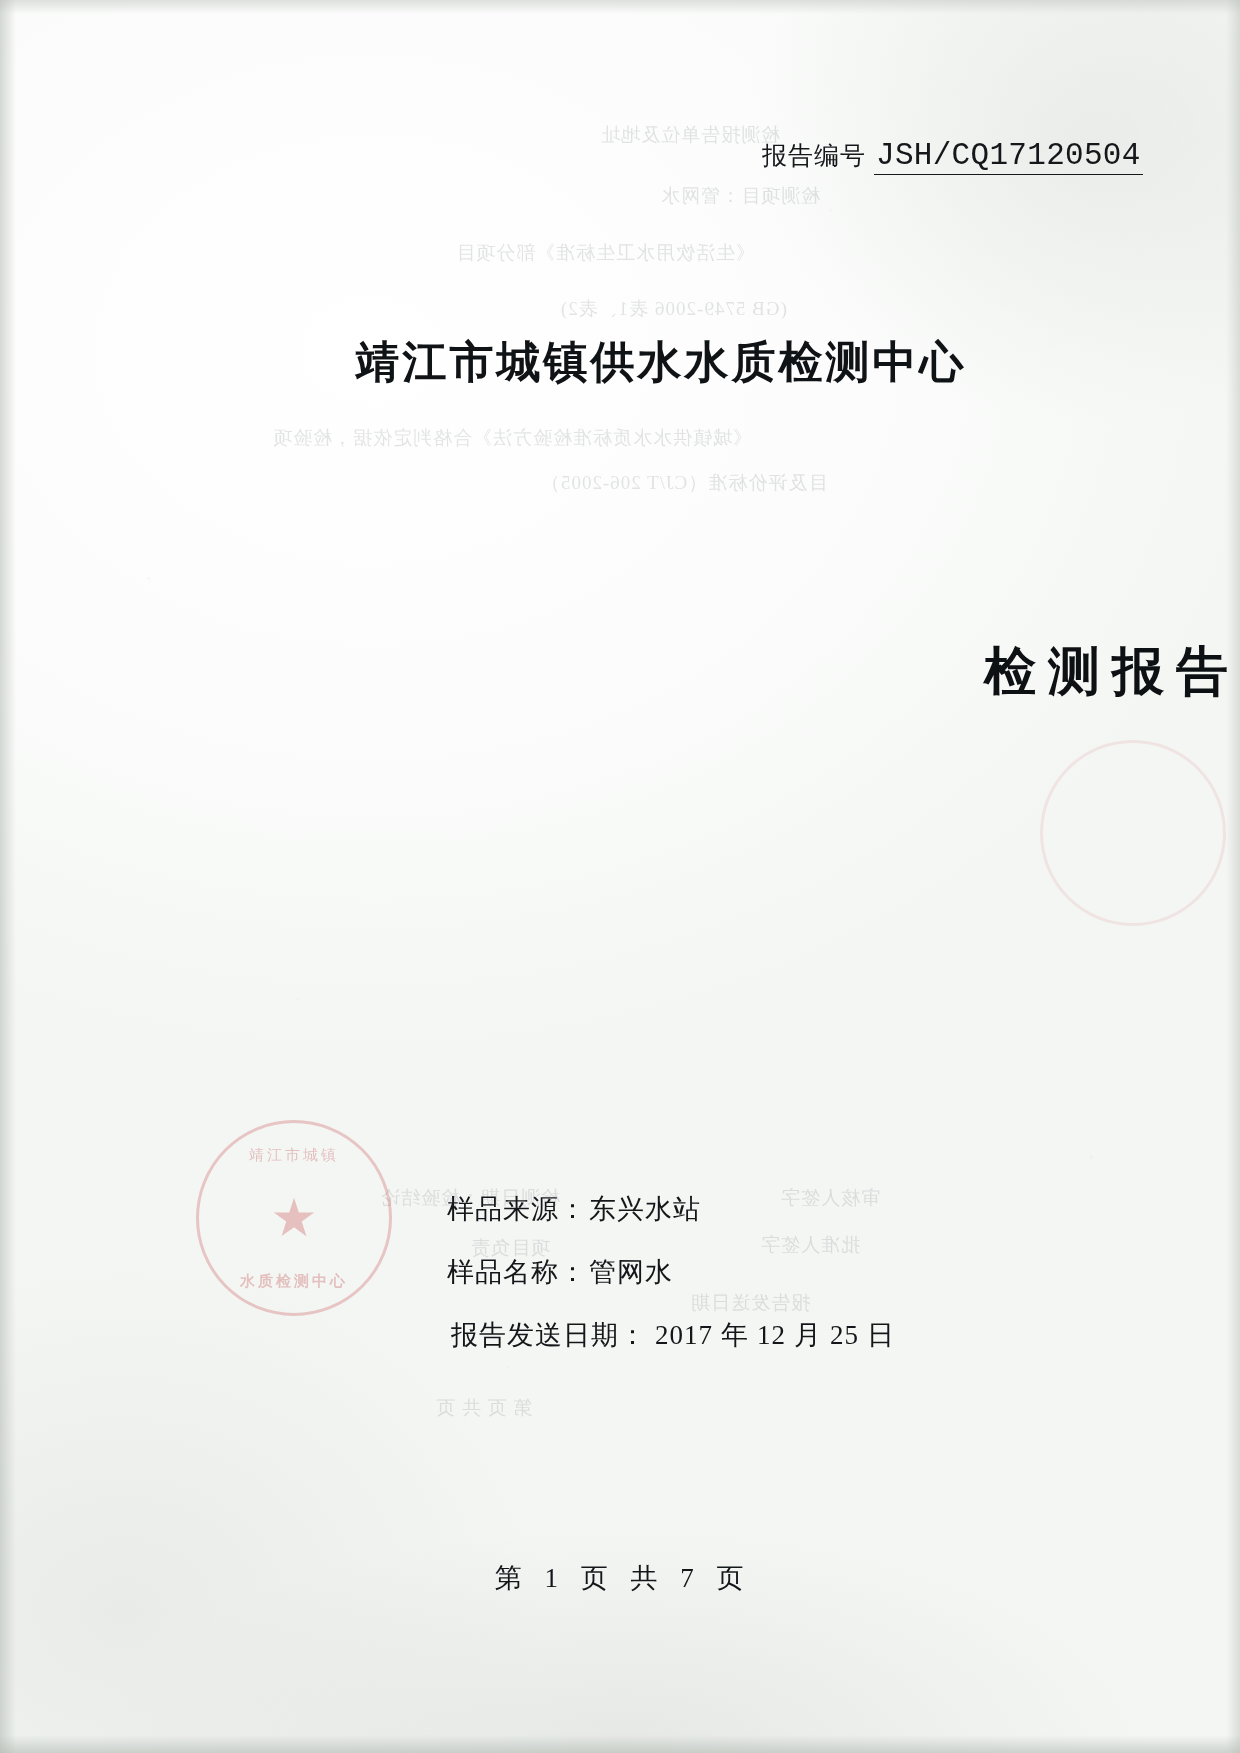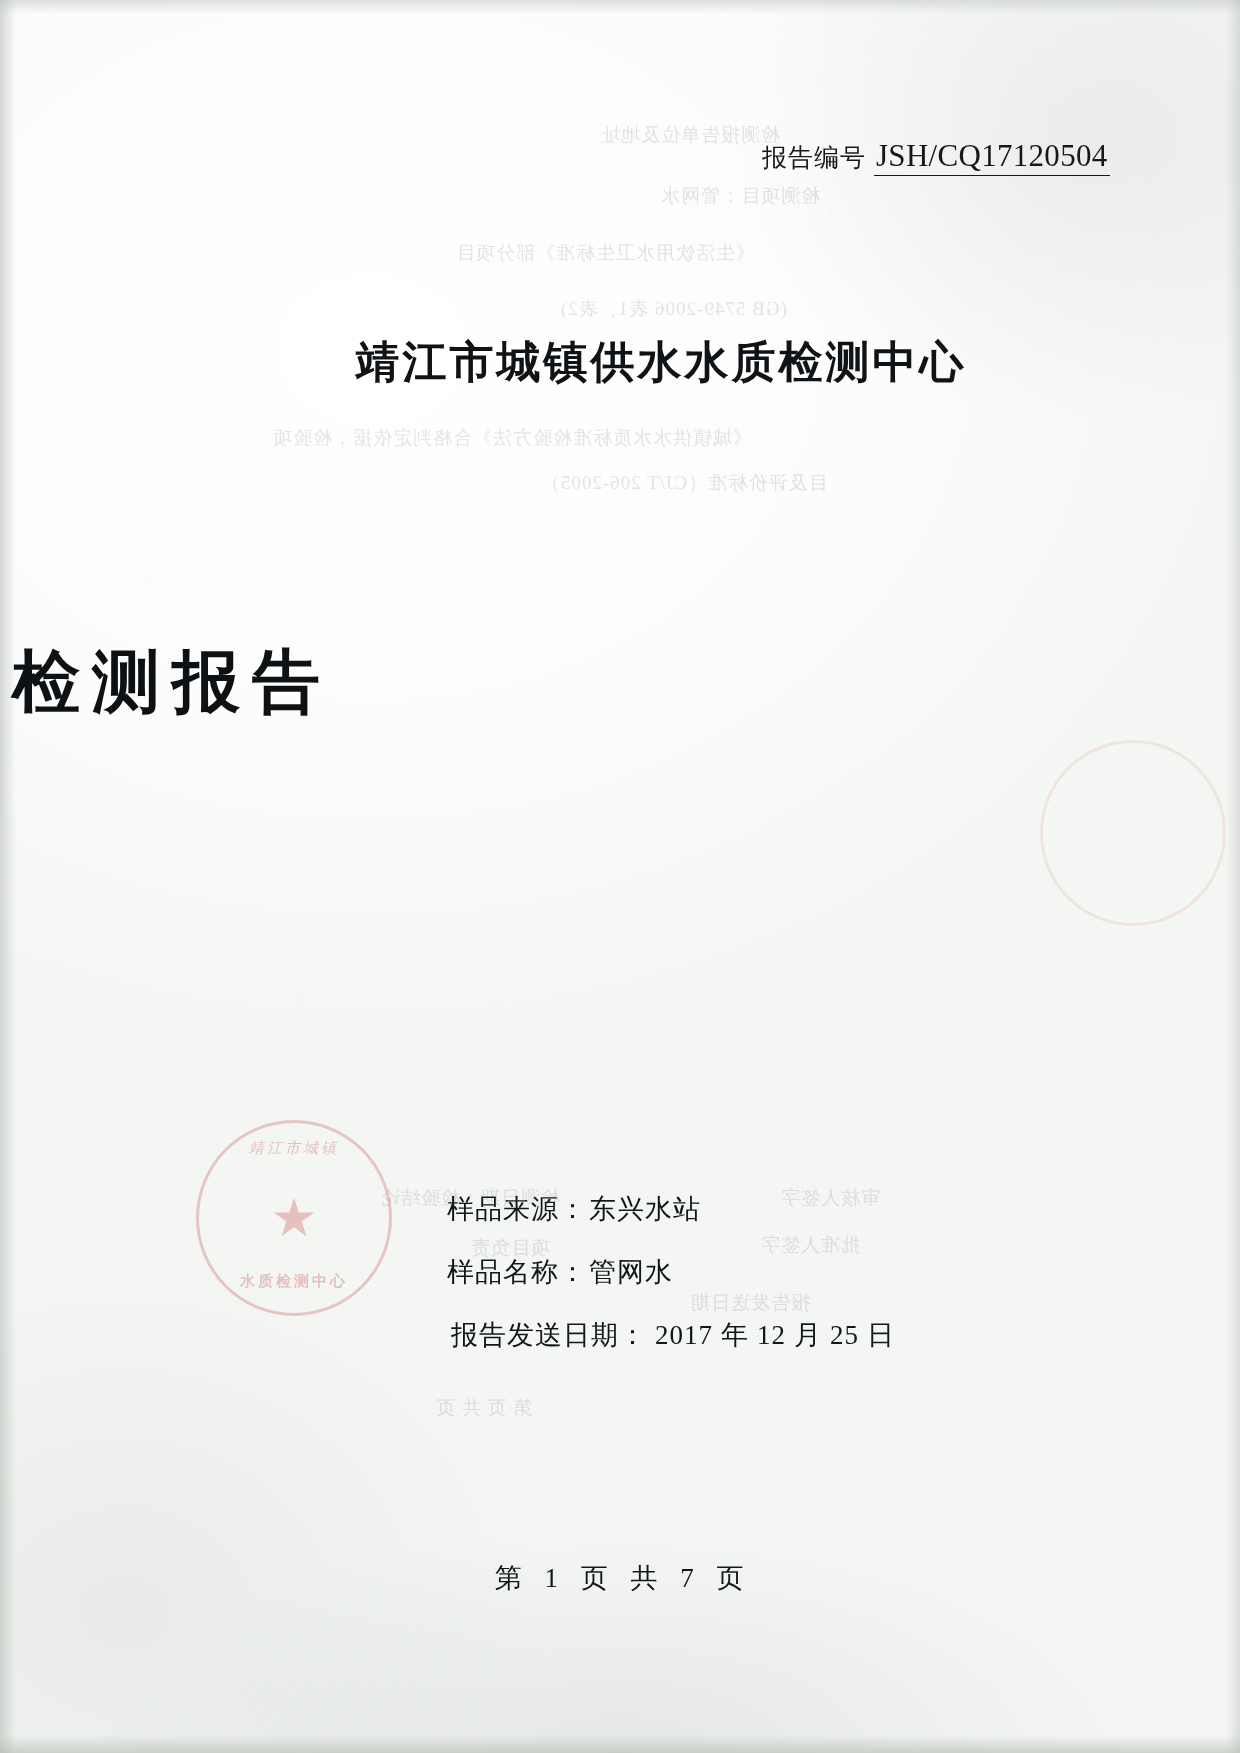--- a/index.html
+++ b/index.html
@@ -80,21 +80,21 @@
   
   .report-no {
     position: absolute;
     top: 138px;
     left: 762px;
     display: flex;
     align-items: baseline;
     gap: 8px;
     font-size: 25px;
     color: #15171a;
-    font-family: Liberation Serif, serif;
+    font-family: Liberation Mono, monospace;
   }
   .report-no .label { letter-spacing: 1px; }
   .report-no .value {
     border-bottom: 1.6px solid #16181b;
     padding: 0 2px 1px 2px;
     font-size: 31px;
     letter-spacing: 0.3px;
   }
 
   
@@ -111,24 +111,24 @@
     color: #101316;
     padding-left: 41px;
   }
 
   
   .doc-title {
     position: absolute;
     top: 637px;
     left: 0;
     width: 100%;
-    text-align: left;
+    text-align: right;
     font-family: "DejaVu Sans", "Liberation Sans", sans-serif;
     font-weight: bold;
-    font-size: 68px;
+    font-size: 52px;
     letter-spacing: 12px;
     text-indent: 12px;
     color: #0e1114;
   }
 
   
   .fields {
     position: absolute;
     top: 1196px;
     left: 447px;
@@ -184,21 +184,21 @@
   .stamp-arc-top, .stamp-arc-bottom {
     position: absolute;
     left: 0;
     width: 100%;
     text-align: center;
     font-family: "DejaVu Sans", "Liberation Sans", sans-serif;
     font-size: 15px;
     color: rgba(190, 70, 70, 0.5);
     letter-spacing: 3px;
   }
-  .stamp-arc-top { top: 16px; font-style: italic; }
+  .stamp-arc-top { top: 23px; }
   .stamp-arc-bottom { bottom: 22px; font-weight: bold; }
 
   .stamp2 {
     position: absolute;
     top: 740px;
     left: 1040px;
     width: 180px;
     height: 180px;
     border-radius: 50%;
     border: 3px solid rgba(198, 80, 80, 0.22);

